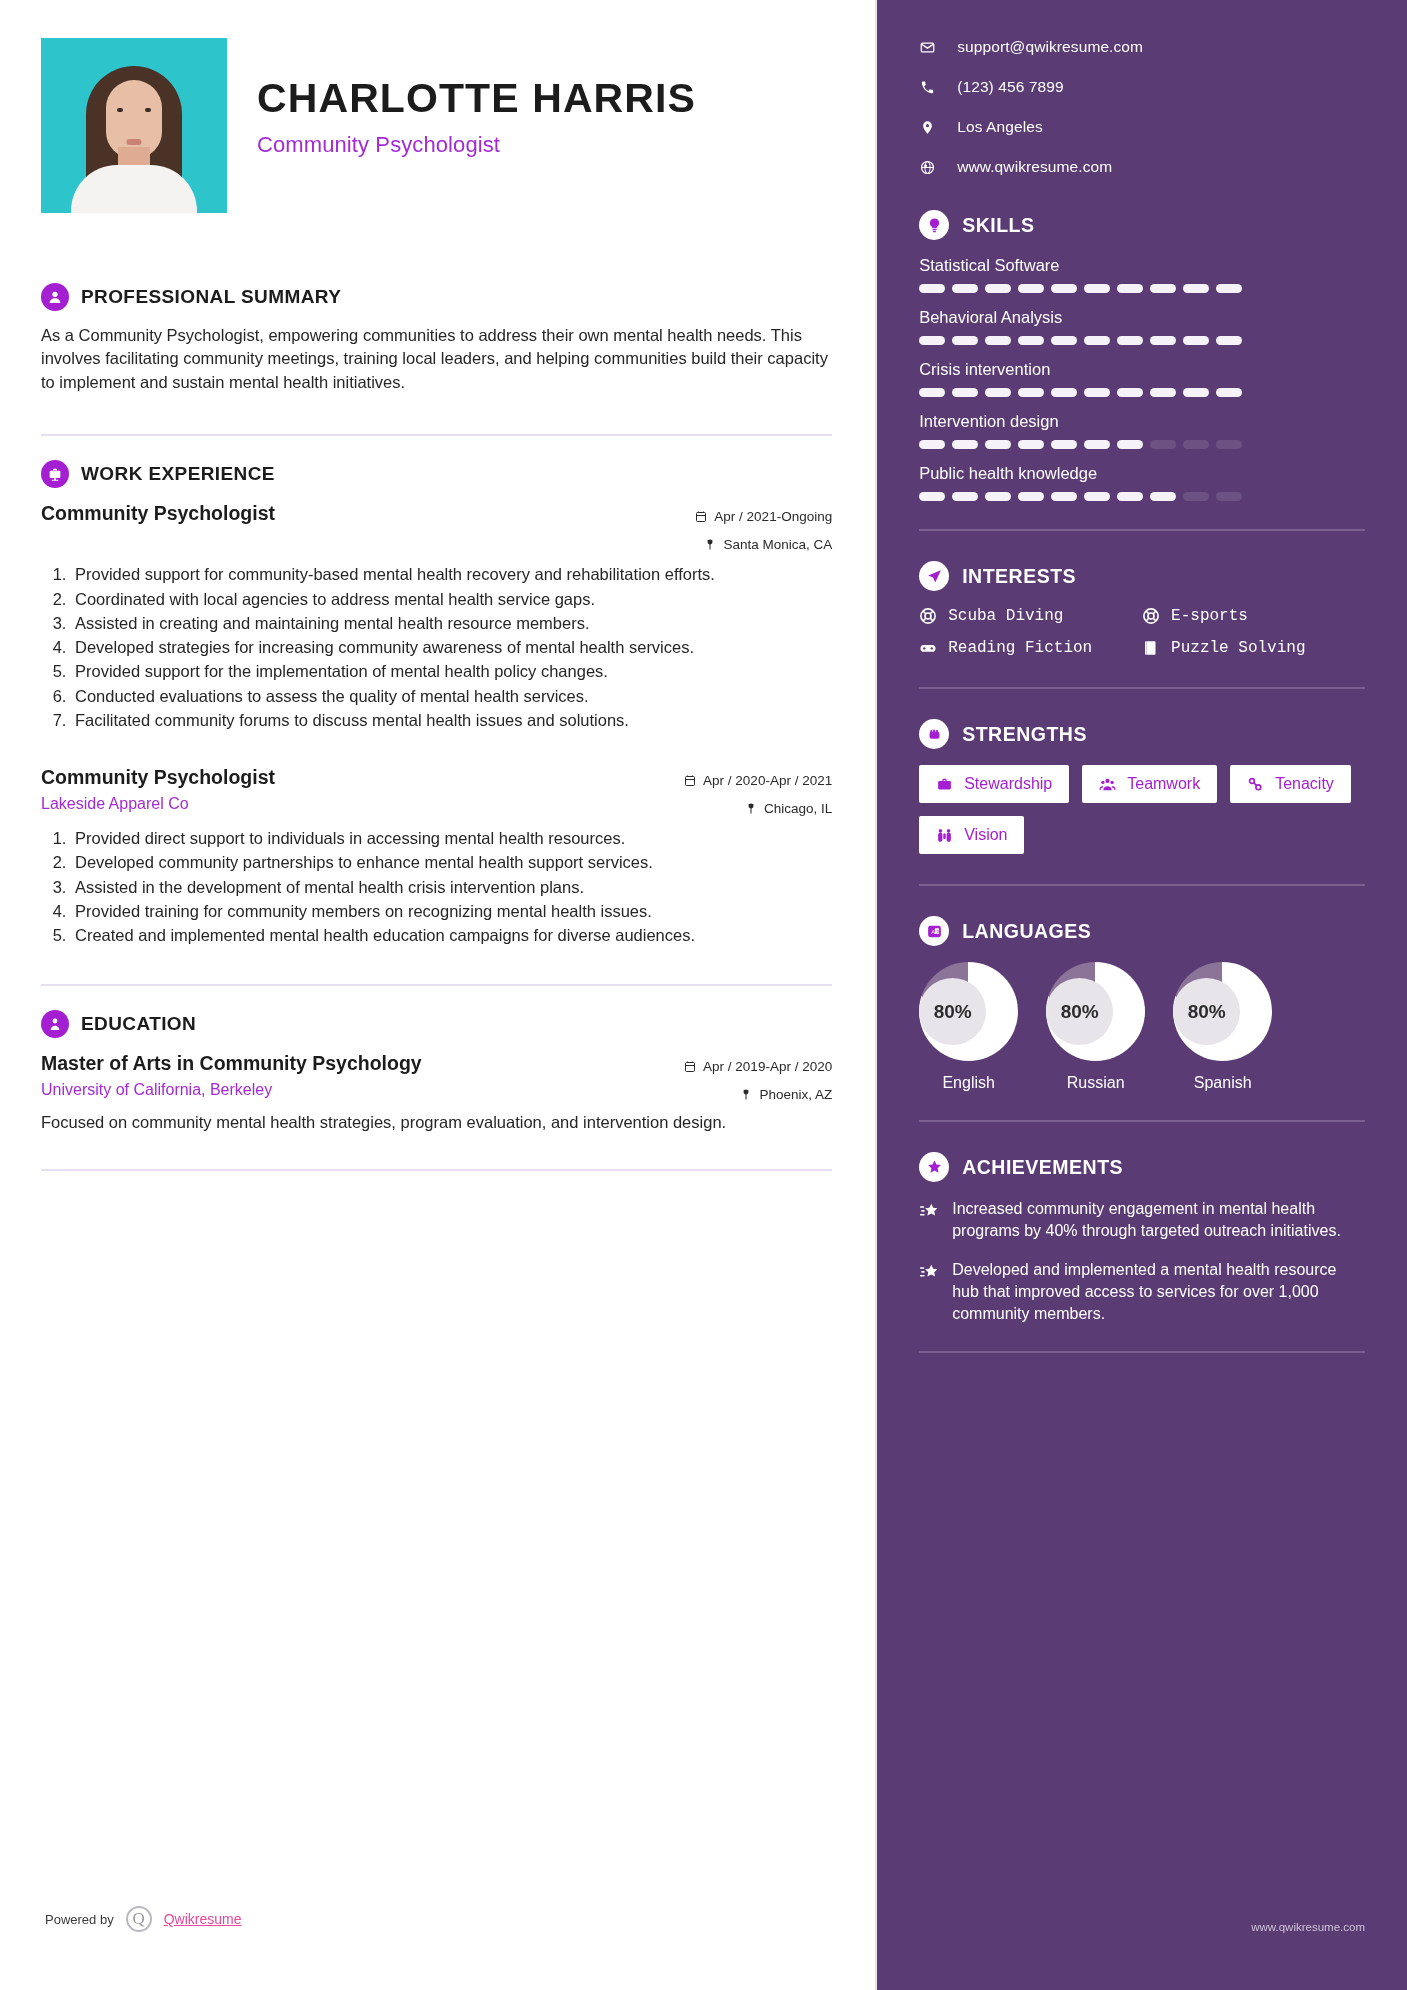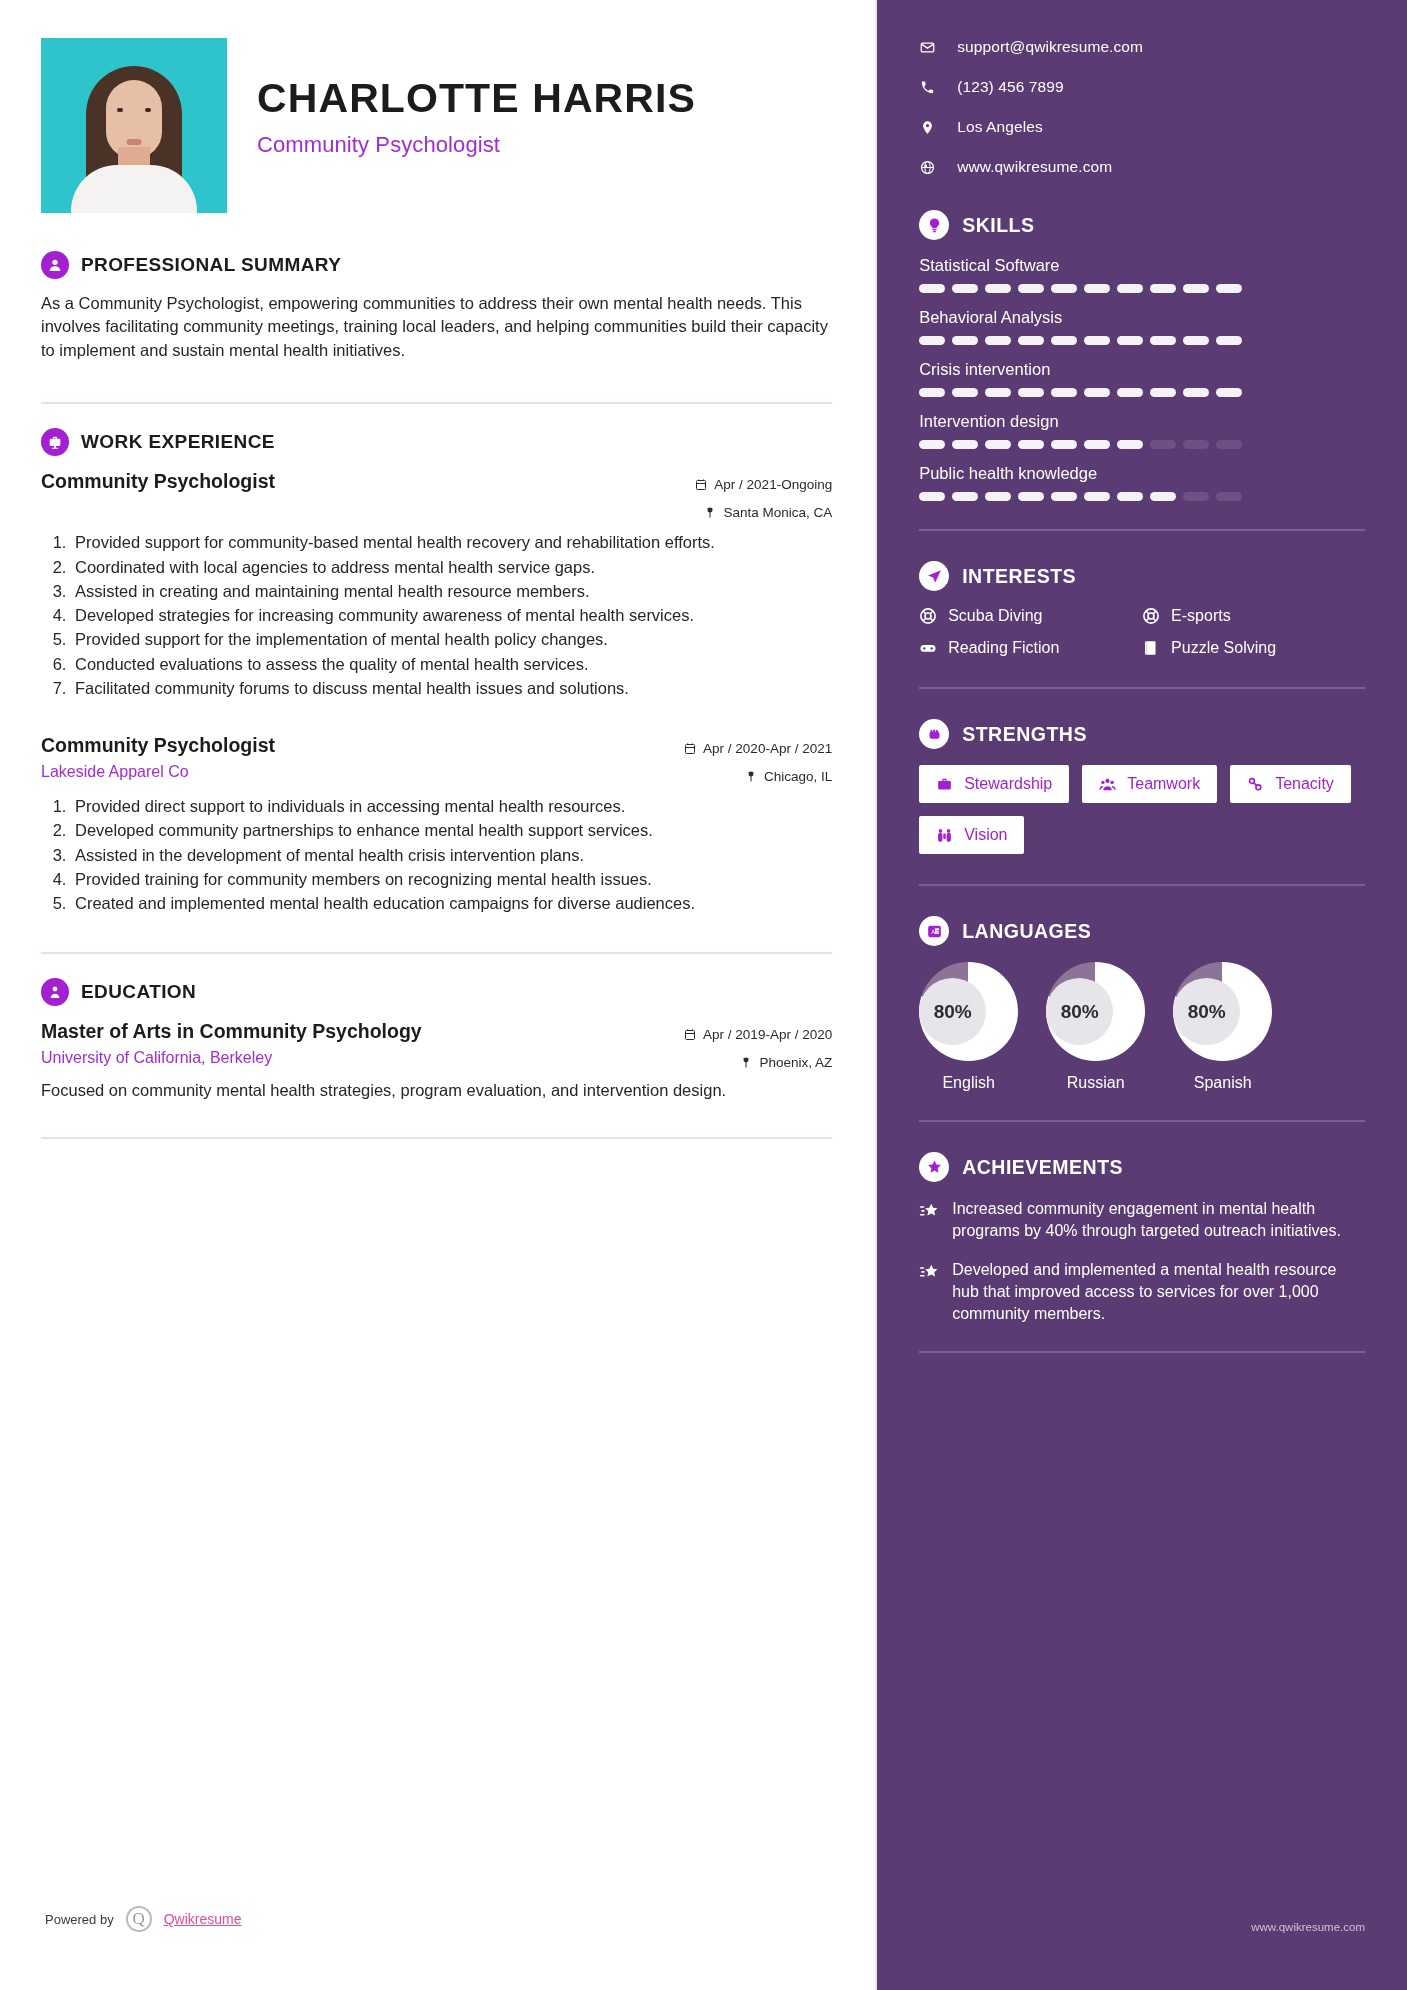--- a/index.html
+++ b/index.html
@@ -101,21 +101,21 @@
   .sec-title {
     font-size: 19px; font-weight: 700; letter-spacing: .4px; color: #1c1c1c;
   }
 
   .summary-txt {
     font-size: 16.5px; line-height: 1.42; color: #262626;
   }
   .rule {
     height: 2px; background: #e7dff0; margin: 26px 0 24px 0;
   }
-  .block { margin-top: 38px; }
+  .block { margin-top: 70px; }
 
   .job { margin-bottom: 8px; }
   .job-row { display: flex; justify-content: space-between; align-items: flex-start; }
   .job-left { flex: 1 1 auto; }
   .job-title { font-size: 19.5px; font-weight: 600; color: #1c1c1c; line-height: 1.28; }
   .job-org { font-size: 16px; color: #a32bd6; margin-top: 5px; }
   .job-meta { text-align: right; flex: 0 0 auto; padding-top: 8px; }
   .meta-line {
     display: flex; align-items: center; justify-content: flex-end;
     gap: 7px; font-size: 13.5px; color: #2b2b2b; white-space: nowrap;
@@ -178,21 +178,21 @@
   .r-title { font-size: 19.5px; font-weight: 700; letter-spacing: .5px; }
 
   .skill { margin-bottom: 15px; }
   .skill-name { font-size: 16.5px; margin-bottom: 9px; color: #ffffff; }
   .segs { display: flex; gap: 7px; }
   .seg { width: 26px; height: 9px; border-radius: 5px; background: #f6f3f8; }
   .seg.off { background: #6d5183; }
 
   .r-rule { height: 2px; background: #7b5f91; margin: 28px 0 0 0; }
 
-  .int-grid { display: flex; flex-wrap: wrap; }
+  .int-grid { display: flex; flex-wrap: wrap; font-family: Liberation Mono, monospace; }
   .int-item {
     width: 50%; display: flex; align-items: center; gap: 11px;
     margin-bottom: 14px; font-size: 16px;
   }
   .int-item svg { width: 18px; height: 18px; fill: #ffffff; flex: 0 0 18px; }
 
   .str-grid { display: flex; flex-wrap: wrap; gap: 13px; }
   .str-tag {
     background: #ffffff; color: #a41fd2;
     padding: 10px 17px; display: flex; align-items: center; gap: 11px;

